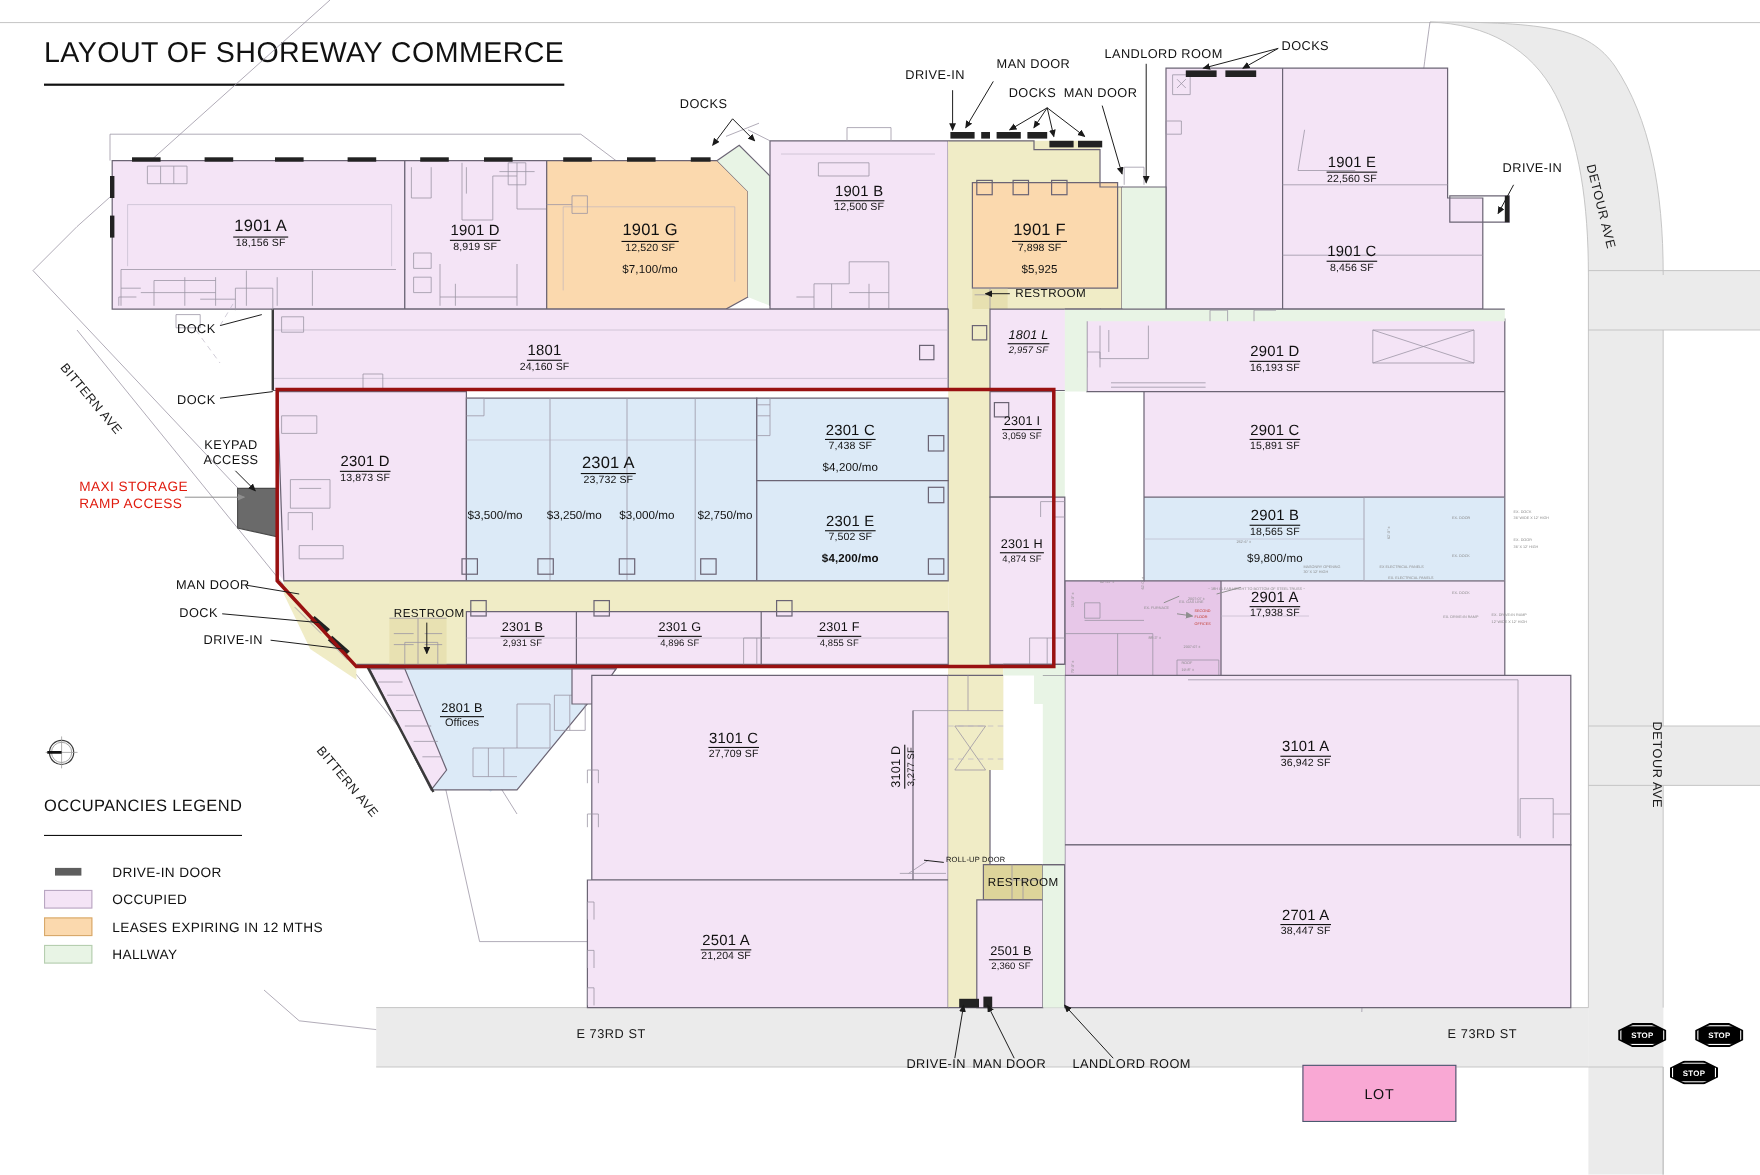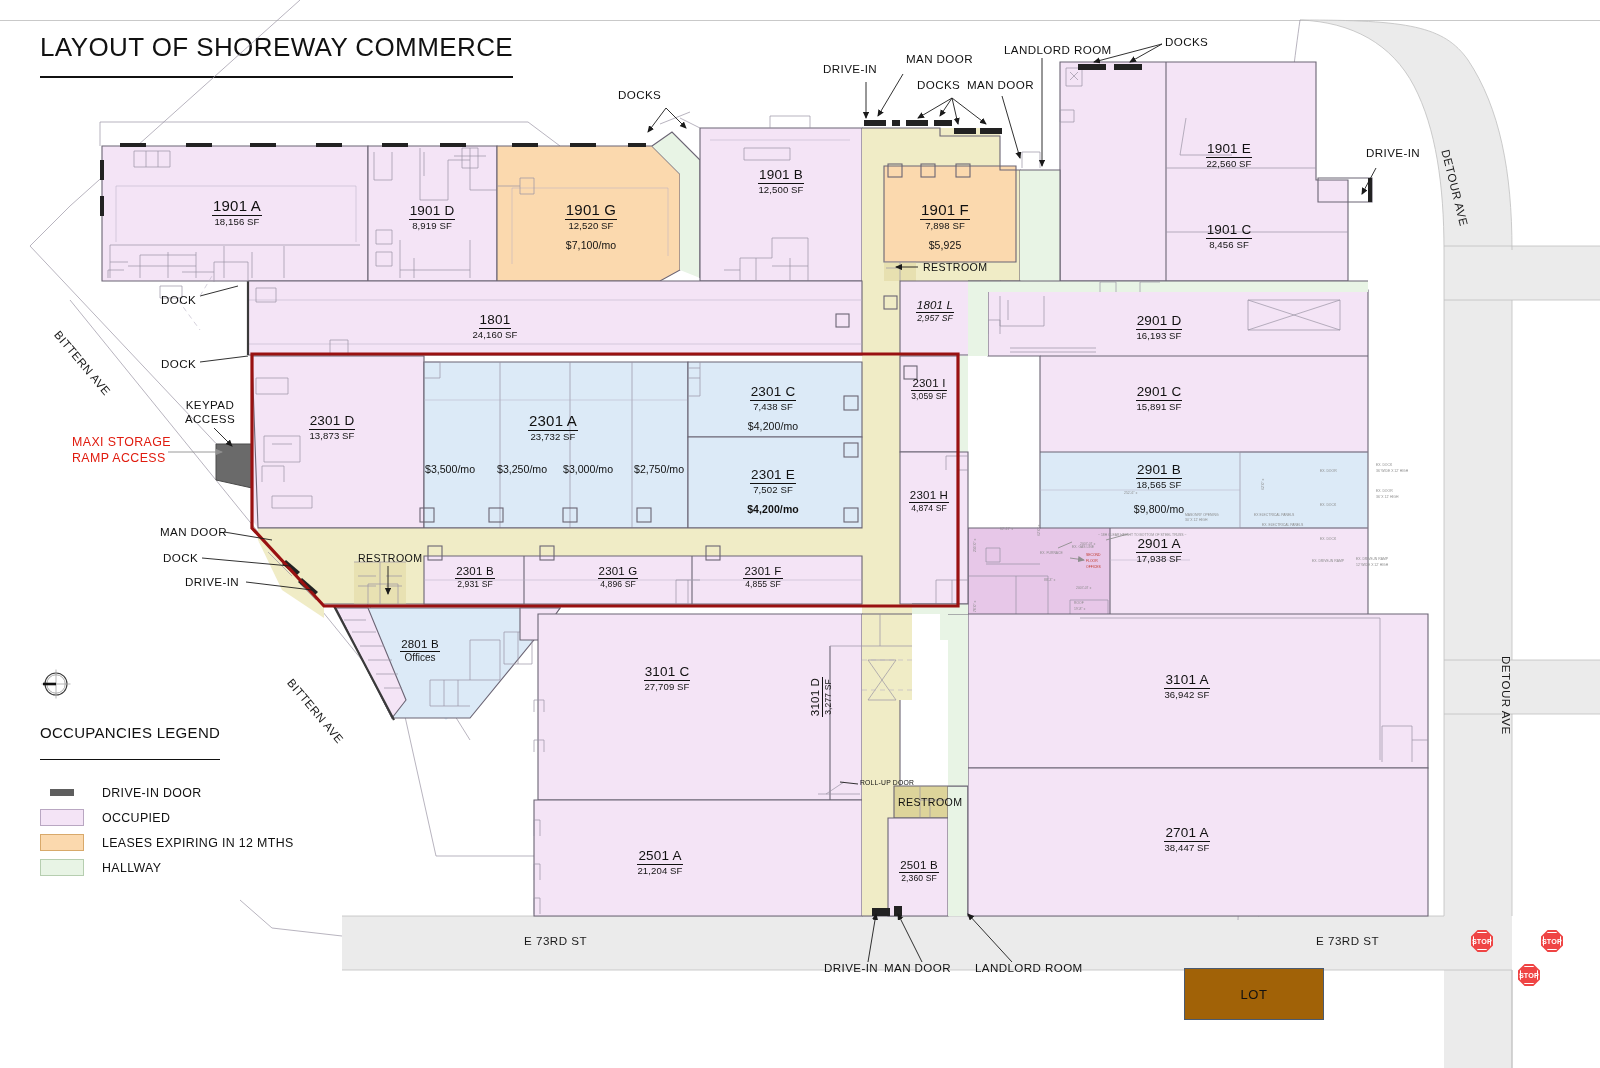--- a/index.html
+++ b/index.html
@@ -40,26 +40,26 @@
 
   
   .pricetag{position:absolute;font-size:10.6px;color:#111;white-space:nowrap;}
 
   
   .street{position:absolute;font-size:11.6px;letter-spacing:.5px;color:#1a1a1a;}
   .street.rot{transform-origin:left top;}
 
   
   .lotbox{position:absolute;left:1184px;top:968px;width:140px;height:52px;
-    background:#a16207;border:1px solid #4a5a70;box-sizing:border-box;
+    background:#f9a8d4;border:1px solid #4a5a70;box-sizing:border-box;
     display:flex;align-items:center;justify-content:center;
     font-size:13px;color:#111;letter-spacing:.6px;}
 
   
-  .stop{position:absolute;width:22px;height:22px;background:#ef4444;
+  .stop{position:absolute;width:44px;height:22px;background:#000000;
     clip-path:polygon(30% 0,70% 0,100% 30%,100% 70%,70% 100%,30% 100%,0 70%,0 30%);
     display:flex;align-items:center;justify-content:center;
     color:#fff;font-size:7.2px;font-weight:bold;letter-spacing:.2px;
     border:0;box-sizing:border-box;}
   .stop::after{content:"";position:absolute;inset:1.6px;
     clip-path:polygon(30% 0,70% 0,100% 30%,100% 70%,70% 100%,30% 100%,0 70%,0 30%);
     border:1px solid #fff;pointer-events:none;}
   .stop span{position:relative;z-index:2;}
 
   

